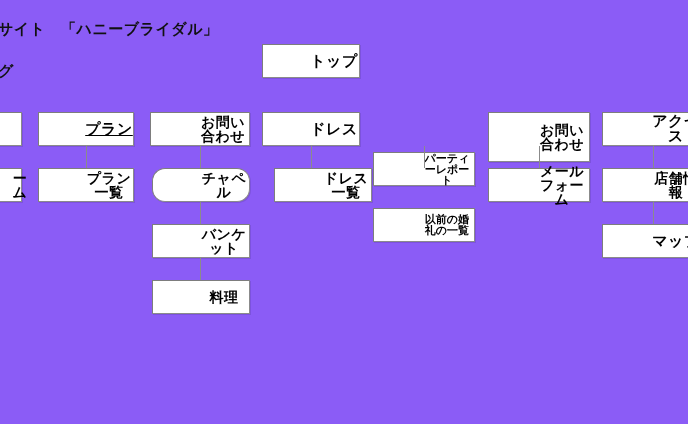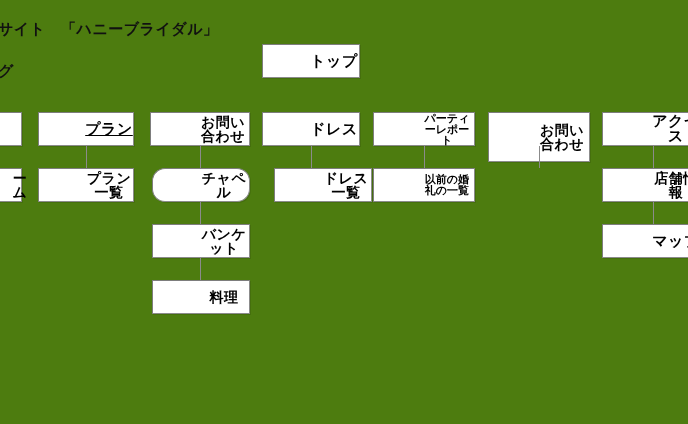--- a/index.html
+++ b/index.html
@@ -8,21 +8,21 @@
     background: #ffffff;
   }
   body {
     font-family: "DejaVu Sans", "Liberation Sans", sans-serif;
     -webkit-font-smoothing: antialiased;
   }
   #canvas {
     position: relative;
     width: 688px;
     height: 424px;
-    background: #4d7c0f;
+    background: #8b5cf6;
     overflow: hidden;
   }
 
   
   .hdr {
     position: absolute;
     white-space: nowrap;
     font-weight: bold;
     color: #111111;
     letter-spacing: 0.5px;
@@ -50,21 +50,21 @@
     align-items: center;
     justify-content: center;
     color: #000000;
     font-weight: bold;
     letter-spacing: 0.5px;
     text-align: center;
     line-height: 1;
     box-shadow: 1px 1px 0 rgba(0,0,0,0.10);
     padding-left: 46px;
   }
-  .node.sm { letter-spacing: 0px; }
+  .node.sm { letter-spacing: 0px; margin-top: 40px; }
 
   
   .conn {
     position: absolute;
     background: #8b8b8b;
     width: 1px;
   }
 </style>
 </head>
 <body>
@@ -95,20 +95,21 @@
   <div class="node" style="left:152px; top:280px; width:98px; height:34px; font-size:14px;">料理</div>
   <div class="conn" style="left:311px; top:146px; height:22px;"></div>
   <div class="node" style="left:262px; top:168px; width:98px; height:34px; font-size:14px;margin-left:12px;">ドレス一覧</div>
 
   <div class="node sm" style="left:373px; top:112px; width:102px; height:34px; font-size:11px;">パーティーレポート</div>
   <div class="conn" style="left:424px; top:146px; height:22px;"></div>
   <div class="node sm" style="left:373px; top:168px; width:102px; height:34px; font-size:11px;">以前の婚礼の一覧</div>
 
   <div class="node" style="left:488px; top:112px; width:102px; height:50px; font-size:14px;">お問い合わせ</div>
   <div class="conn" style="left:539px; top:146px; height:22px;"></div>
+  <div class="node" style="left:488px; top:168px; width:102px; height:34px; font-size:14px;">メールフォーム</div>
 
   <div class="node" style="left:602px; top:112px; width:102px; height:34px; font-size:15px;">アクセス</div>
   <div class="conn" style="left:653px; top:146px; height:22px;"></div>
   <div class="node" style="left:602px; top:168px; width:102px; height:34px; font-size:14px;">店舗情報</div>
   <div class="conn" style="left:653px; top:202px; height:22px;"></div>
   <div class="node" style="left:602px; top:224px; width:102px; height:34px; font-size:15px;">マップ</div>
 
 </div>
 
 </body></html>

